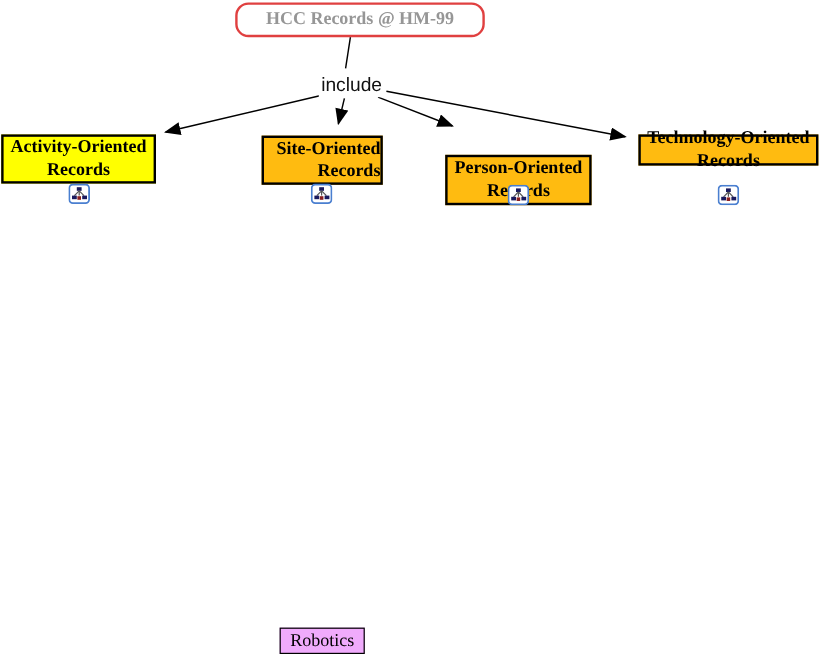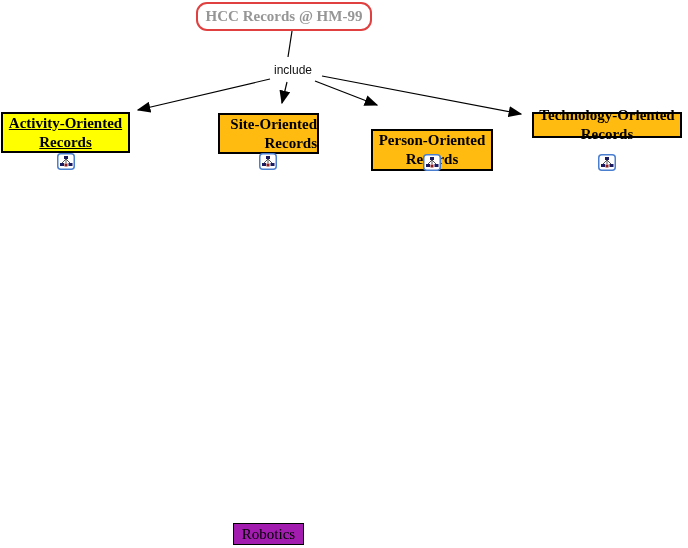--- a/index.html
+++ b/index.html
@@ -6,31 +6,31 @@
   .canvas{
     position:relative;
     width:688px;height:548px;
     background:#ffffff;
     overflow:hidden;
     font-family:"Liberation Serif", serif;
   }
   svg.edges{position:absolute;left:0;top:0;width:688px;height:548px;}
 
   .root-node{
-    position:absolute;left:196px;top:2px;width:176px;height:29px;
+    position:absolute;left:196px;top:2px;width:208px;height:29px;
     box-sizing:border-box;
     border:2px solid #e04040;border-radius:11px;
     background:#ffffff;
     display:flex;align-items:center;justify-content:center;
     font-weight:bold;font-size:15px;color:#969696;
   }
   .link-label{
     position:absolute;left:293px;top:63px;transform:translateX(-50%);
     font-family:"Liberation Sans", sans-serif;
-    font-size:12px;color:#111111;background:#ffffff;padding:0 2px;
+    font-size:16px;color:#111111;background:#ffffff;padding:0 2px;
   }
   .concept{
     position:absolute;box-sizing:border-box;
     border:2px solid #000000;
     display:flex;align-items:center;justify-content:center;
     text-align:center;
     font-weight:bold;font-size:15px;line-height:19px;color:#000000;
   }
   .c-activity{left:1px;top:112px;width:129px;height:41px;}
   .c-site{left:218px;top:113px;width:101px;height:41px;text-align:right;}
@@ -42,21 +42,21 @@
     display:block;cursor:pointer;
   }
   .i-activity{left:57px;top:153px;}
   .i-site{left:259px;top:153px;}
   .i-person{left:423px;top:154px;}
   .i-tech{left:598px;top:154px;}
 
   .footer-node{
     position:absolute;left:233px;top:523px;width:71px;height:22px;
     box-sizing:border-box;
-    border:1px solid #000000;background:#a21caf;
+    border:1px solid #000000;background:#f0abfc;
     display:flex;align-items:center;justify-content:center;
     font-size:15px;color:#000000;
   }
 </style>
 </head>
 <body>
 
 <div class="canvas">
 
   <svg class="edges" viewBox="0 0 688 548">
@@ -69,21 +69,21 @@
     <line x1="270" y1="79" x2="138" y2="110" stroke="#000000" stroke-width="1.2" marker-end="url(#arrow)"></line>
     <line x1="287" y1="82" x2="282" y2="103" stroke="#000000" stroke-width="1.2" marker-end="url(#arrow)"></line>
     <line x1="315" y1="81" x2="377" y2="105" stroke="#000000" stroke-width="1.2" marker-end="url(#arrow)"></line>
     <line x1="322" y1="76" x2="521" y2="114" stroke="#000000" stroke-width="1.2" marker-end="url(#arrow)"></line>
   </svg>
 
   <div class="root-node">HCC Records @ HM-99</div>
 
   <div class="link-label">include</div>
 
-  <div class="concept c-activity" style="background-color: rgb(255, 255, 0); text-decoration: underline;">Activity-Oriented Records</div>
+  <div class="concept c-activity" style="background-color: rgb(255, 255, 0);">Activity-Oriented Records</div>
 
   <div class="concept c-site" style="background-color: rgb(255, 187, 16);">Site-Oriented Records</div>
 
   <div class="concept c-person" style="background-color: rgb(255, 187, 16);">Person-Oriented Records</div>
 
   <div class="concept c-tech" style="background-color: rgb(255, 187, 16);">Technology-Oriented Records</div>
 
   <svg class="res-icon i-activity" viewBox="0 0 18 17">
     <rect x="0.75" y="0.75" width="16.5" height="15.5" rx="3" fill="#ffffff" stroke="#4a7fd0" stroke-width="1.5"></rect>
     <rect x="7" y="3" width="4" height="3" fill="#1a1a5e"></rect>

